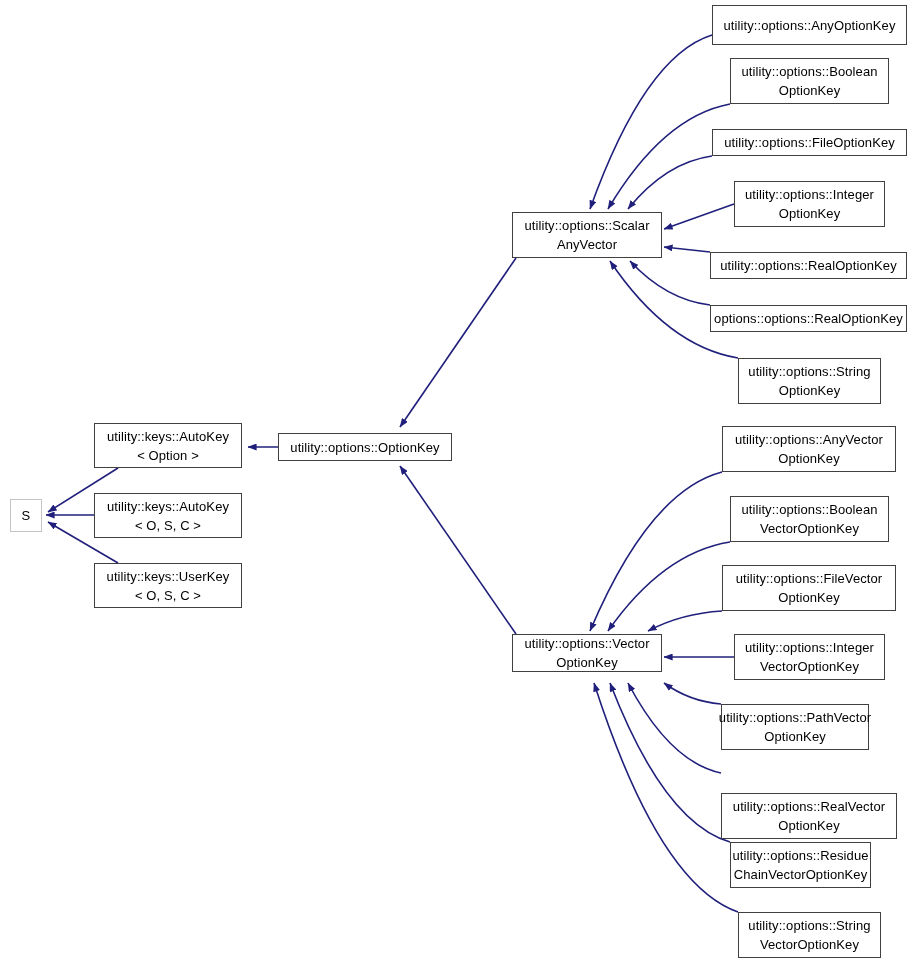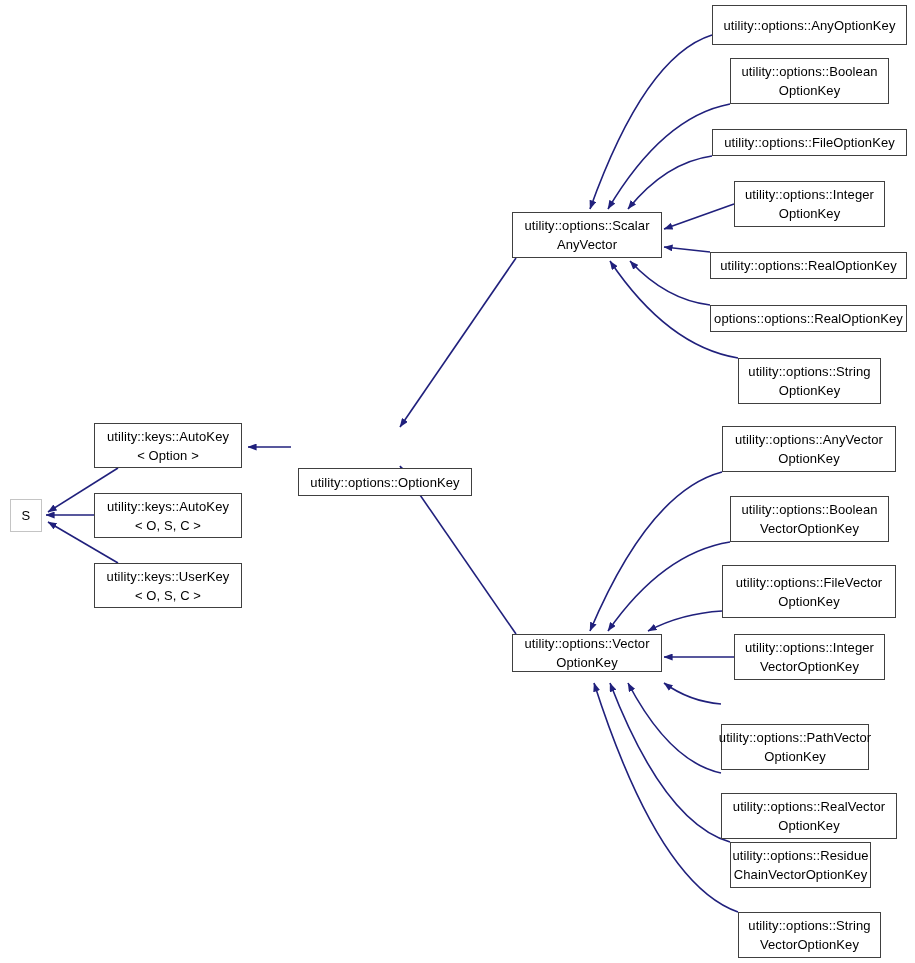--- a/index.html
+++ b/index.html
@@ -92,21 +92,21 @@
 &lt; Option &gt;</span>
       </div>
       <div class="node" style="left: 94px; top: 493px; width: 148px; height: 45px;">
         <span class="label">utility::keys::AutoKey
 &lt; O, S, C &gt;</span>
       </div>
       <div class="node" style="left: 94px; top: 563px; width: 148px; height: 45px;">
         <span class="label">utility::keys::UserKey
 &lt; O, S, C &gt;</span>
       </div>
-      <div class="node" style="left: 298px; top: 433px; width: 174px; height: 28px; margin-top: 35px;">
+      <div class="node" style="left: 278px; top: 433px; width: 174px; height: 28px;">
         <span class="label">utility::options::OptionKey</span>
       </div>
       <div class="node" style="left: 512px; top: 212px; width: 150px; height: 46px;">
         <span class="label">utility::options::Scalar
 AnyVector</span>
       </div>
       <div class="node" style="left: 512px; top: 634px; width: 150px; height: 38px;">
         <span class="label">utility::options::Vector
 OptionKey</span>
       </div>
@@ -135,29 +135,29 @@
 OptionKey</span>
       </div>
       <div class="node" style="left: 722px; top: 426px; width: 174px; height: 46px;">
         <span class="label">utility::options::AnyVector
 OptionKey</span>
       </div>
       <div class="node" style="left: 730px; top: 496px; width: 159px; height: 46px;">
         <span class="label">utility::options::Boolean
 VectorOptionKey</span>
       </div>
-      <div class="node" style="left: 722px; top: 565px; width: 174px; height: 53px;">
+      <div class="node" style="left: 722px; top: 565px; width: 174px; height: 46px;">
         <span class="label">utility::options::FileVector
 OptionKey</span>
       </div>
       <div class="node" style="left: 734px; top: 634px; width: 151px; height: 46px;">
         <span class="label">utility::options::Integer
 VectorOptionKey</span>
       </div>
-      <div class="node" style="left: 721px; top: 704px; width: 148px; height: 46px; margin-top: 20px;">
+      <div class="node" style="left: 721px; top: 704px; width: 148px; height: 46px;">
         <span class="label">utility::options::PathVector
 OptionKey</span>
       </div>
       <div class="node" style="left: 721px; top: 773px; width: 176px; height: 46px; margin-top: 20px;">
         <span class="label">utility::options::RealVector
 OptionKey</span>
       </div>
       <div class="node" style="left: 730px; top: 842px; width: 141px; height: 46px;">
         <span class="label">utility::options::Residue
 ChainVectorOptionKey</span>

